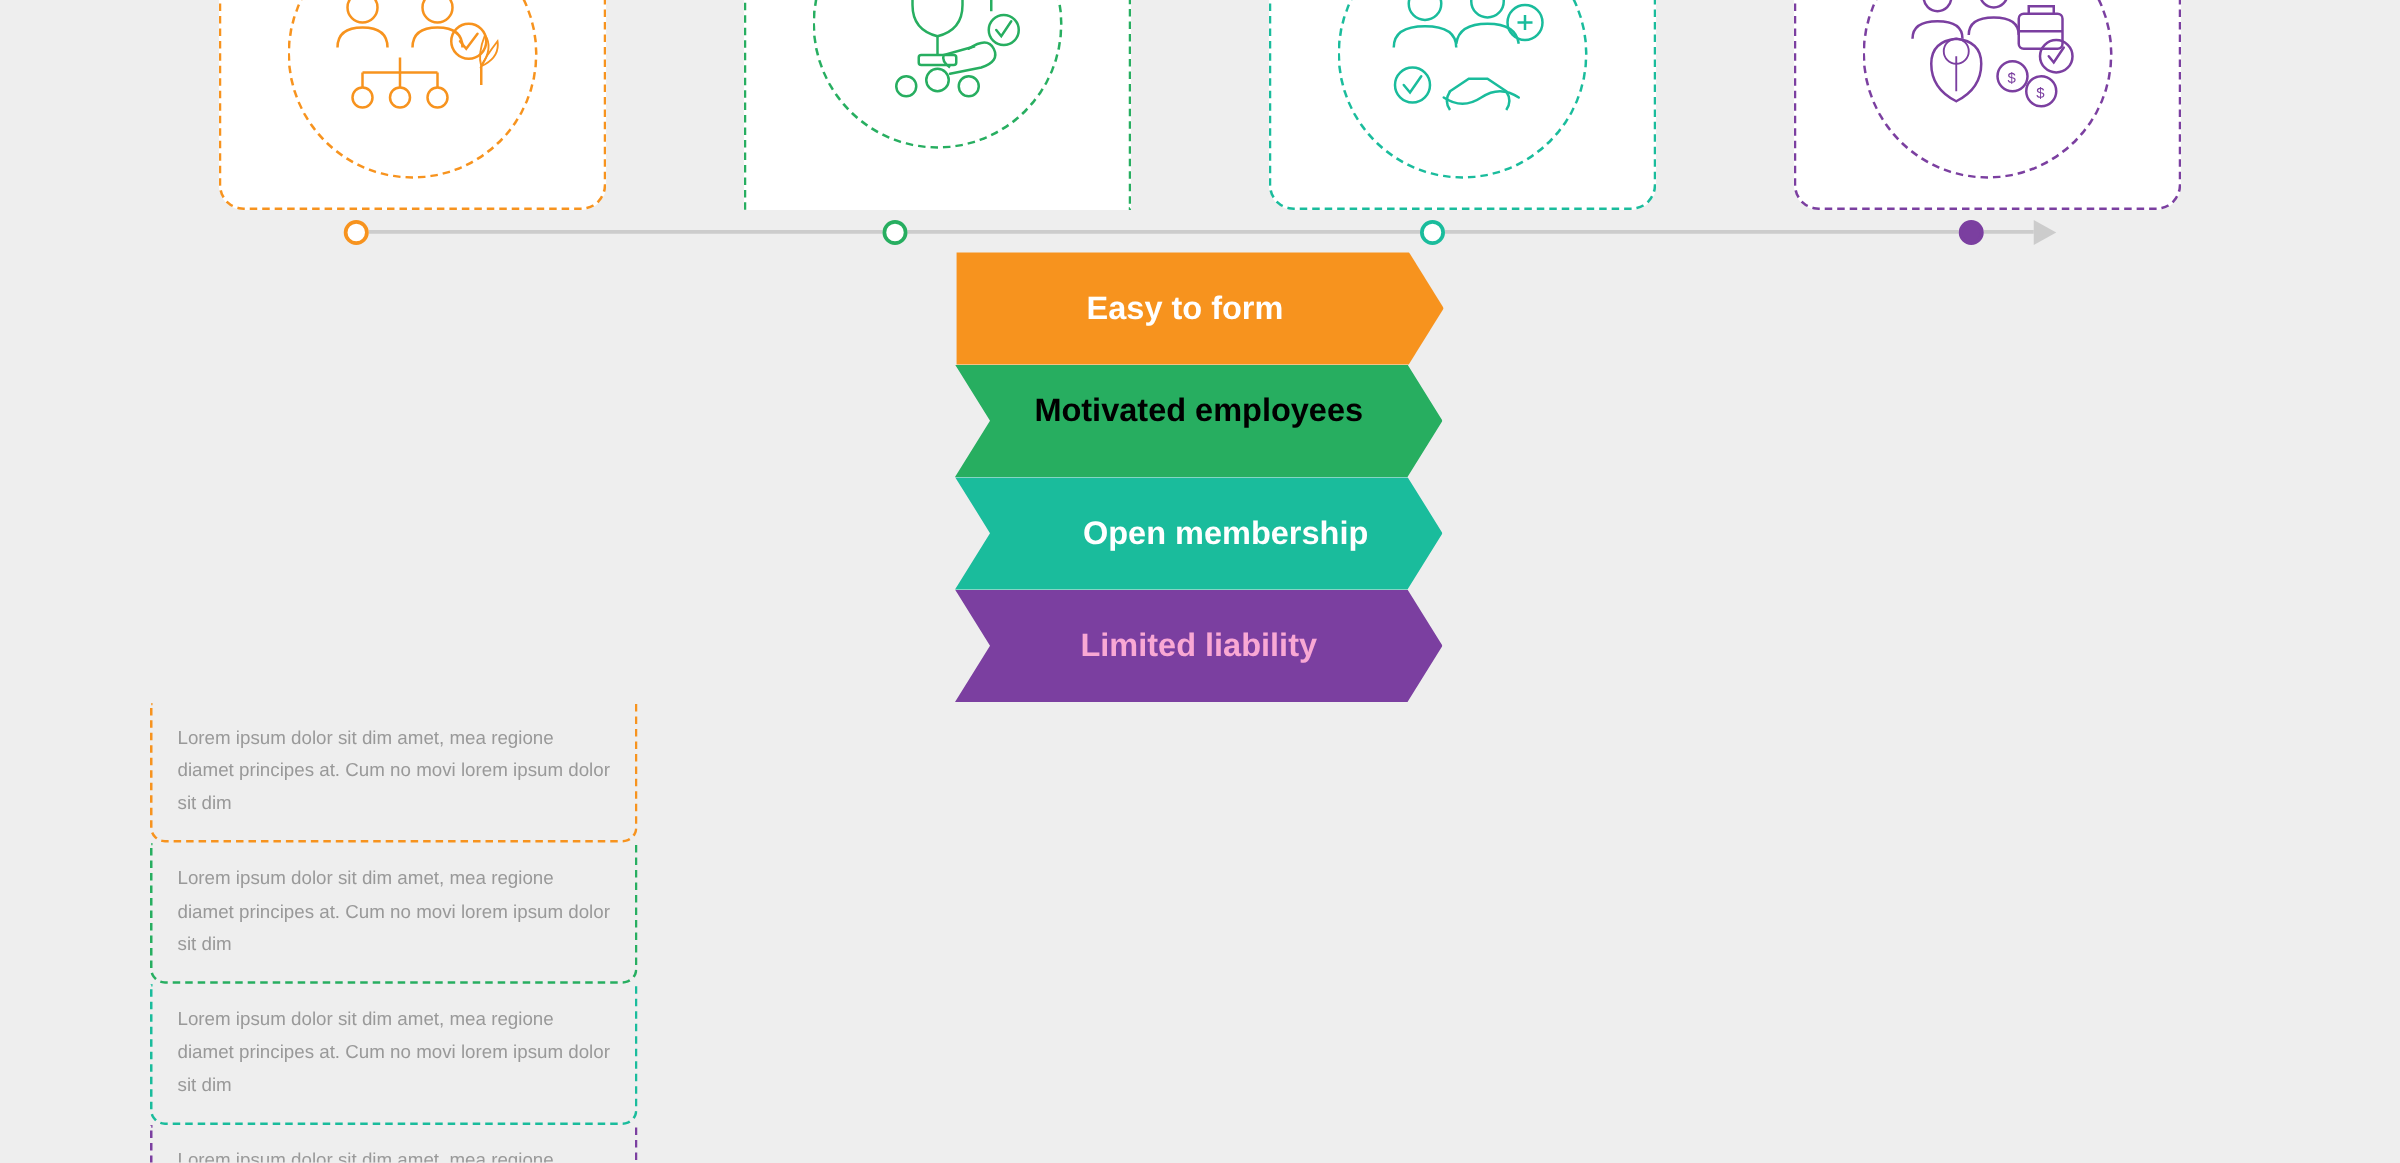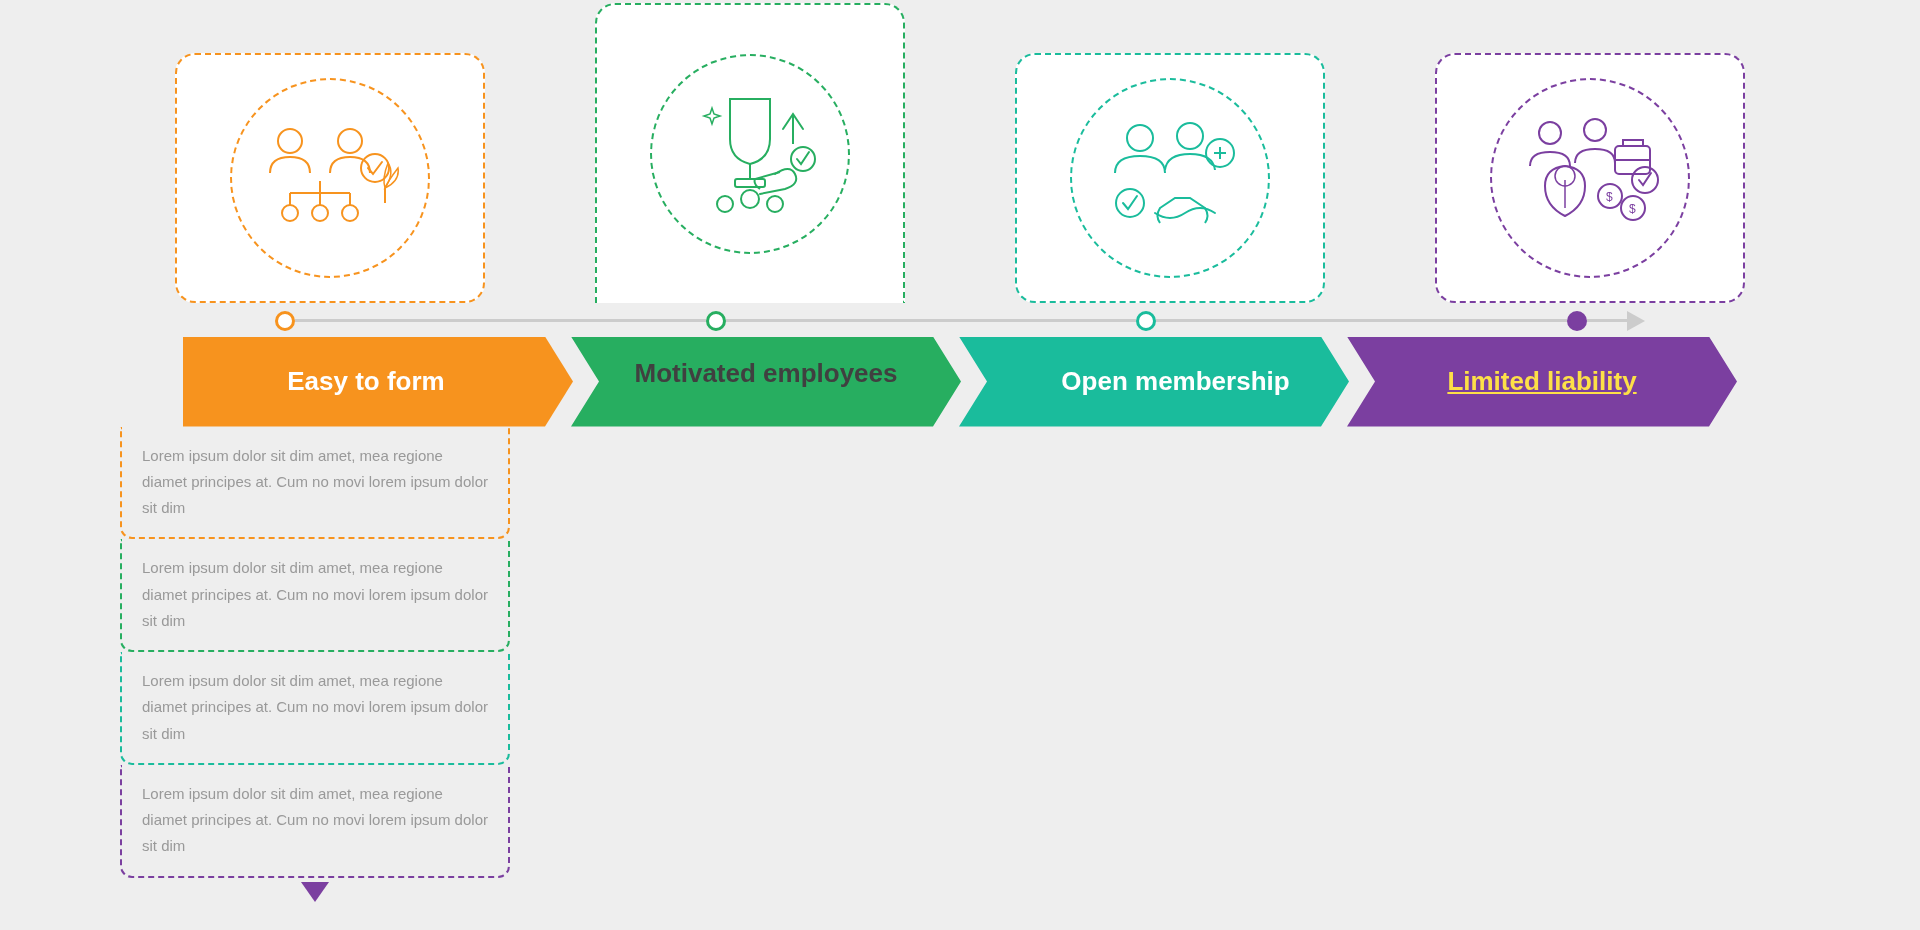--- a/index.html
+++ b/index.html
@@ -202,35 +202,35 @@
 
       <div style="height:3px; background:#cccccc; flex:1;"></div>
 
       <div style="width:20px; height:20px; border-radius:50%; border:3px solid #7B3FA0; background:#7B3FA0; flex-shrink:0; z-index:4;"></div>
 
       <div style="height:3px; background:#cccccc; flex:1; max-width:40px;"></div>
 
       <div style="width:0;height:0;border-top:10px solid transparent;border-bottom:10px solid transparent;border-left:18px solid #cccccc;"></div>
     </div>
 
-    <div style="display:flex; flex-direction:row; align-items:center; justify-content:center; gap:0; margin-top:-2px;">
+    <div style="display:flex; flex-direction:column; align-items:center; justify-content:center; gap:0; margin-top:-2px;">
 
       <div style="height:90px; background:#F7931E; display:flex; align-items:center; justify-content:center; clip-path:polygon(0 0, calc(100% - 28px) 0, 100% 50%, calc(100% - 28px) 100%, 0 100%); min-width:390px; padding:0 48px 0 24px; font-size:26px; font-weight:700; color:white; text-align:center;">
         <span>Easy to form</span>
       </div>
 
-      <div style="height:90px; background:#27AE60; display:flex; align-items:center; justify-content:center; clip-path:polygon(0 0, calc(100% - 28px) 0, 100% 50%, calc(100% - 28px) 100%, 0 100%, 28px 50%); min-width:390px; padding:0 48px 16px 48px; font-size:26px; font-weight:700; color:#404040; text-align:center; margin-left:-2px;">
+      <div style="height:90px; background:#27AE60; display:flex; align-items:center; justify-content:center; clip-path:polygon(0 0, calc(100% - 28px) 0, 100% 50%, calc(100% - 28px) 100%, 0 100%, 28px 50%); min-width:390px; padding:0 48px 16px 48px; font-size:26px; font-weight:700; color:#000000; text-align:center; margin-left:-2px;">
         <span style="line-height:1.2;">Motivated employees</span>
       </div>
 
       <div style="height:90px; background:#1ABC9C; display:flex; align-items:center; justify-content:center; clip-path:polygon(0 0, calc(100% - 28px) 0, 100% 50%, calc(100% - 28px) 100%, 0 100%, 28px 50%); min-width:390px; padding:0 48px 0 48px; font-size:26px; font-weight:700; color:white; text-align:center; margin-left:-2px;">
         <span style="line-height:1.2;margin-left:43px;">Open membership</span>
       </div>
 
-      <div style="height:90px; background:#7B3FA0; display:flex; align-items:center; justify-content:center; clip-path:polygon(0 0, calc(100% - 28px) 0, 100% 50%, calc(100% - 28px) 100%, 0 100%, 28px 50%); min-width:390px; padding:0 48px 0 48px; font-size:26px; font-weight:700; color:#fde047; text-align:center; margin-left:-2px;text-decoration:underline;">
+      <div style="height:90px; background:#7B3FA0; display:flex; align-items:center; justify-content:center; clip-path:polygon(0 0, calc(100% - 28px) 0, 100% 50%, calc(100% - 28px) 100%, 0 100%, 28px 50%); min-width:390px; padding:0 48px 0 48px; font-size:26px; font-weight:700; color:#f9a8d4; text-align:center; margin-left:-2px;">
         <span style="line-height:1.2;">Limited liability</span>
       </div>
     </div>
   </div>
 
   <div style="display:flex; flex-direction:column; justify-content:center; width:100%; padding:0 40px; gap:0;">
     <div style="width:390px; min-width:390px; padding:16px 20px; font-size:15px; line-height:1.75; color:#999; border:2px dashed #F7931E; border-top:none; border-radius:0 0 12px 12px;">
       <span>Lorem ipsum dolor sit dim amet, mea regione diamet principes at. Cum no movi lorem ipsum dolor sit dim</span>
     </div>
     <div style="width:390px; min-width:390px; padding:16px 20px; font-size:15px; line-height:1.75; color:#999; border:2px dashed #27AE60; border-top:none; border-radius:0 0 12px 12px;">

